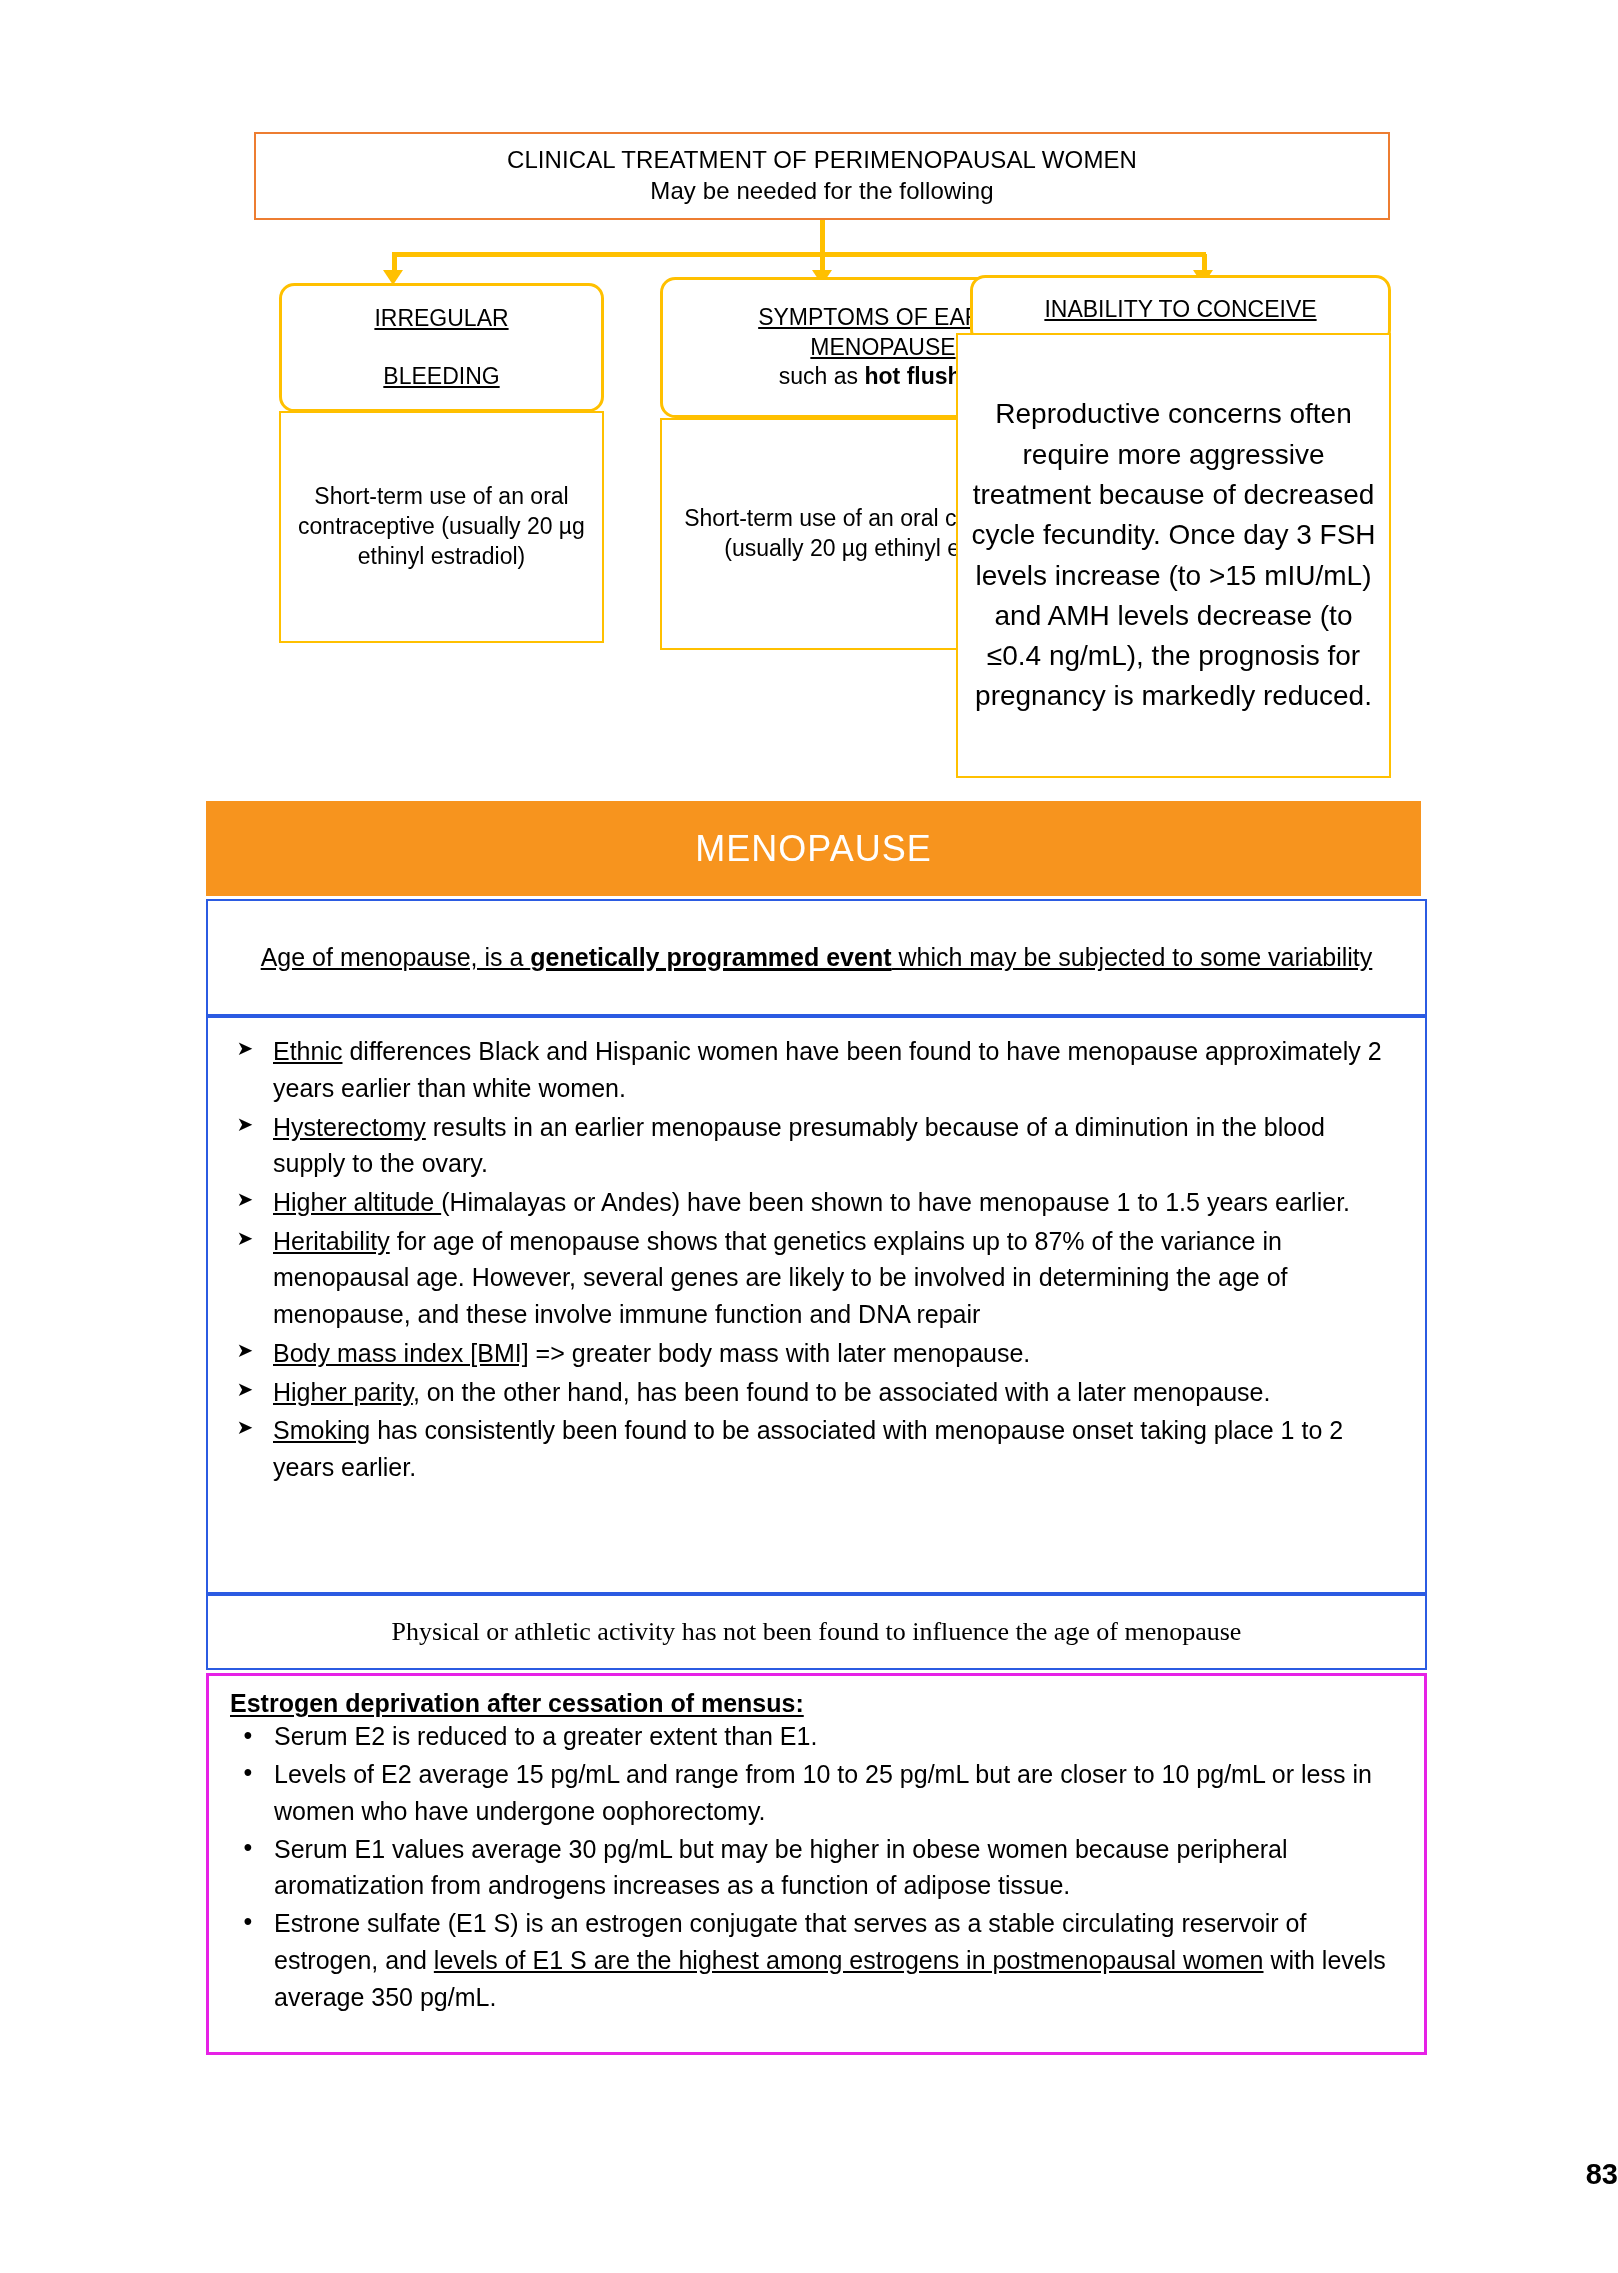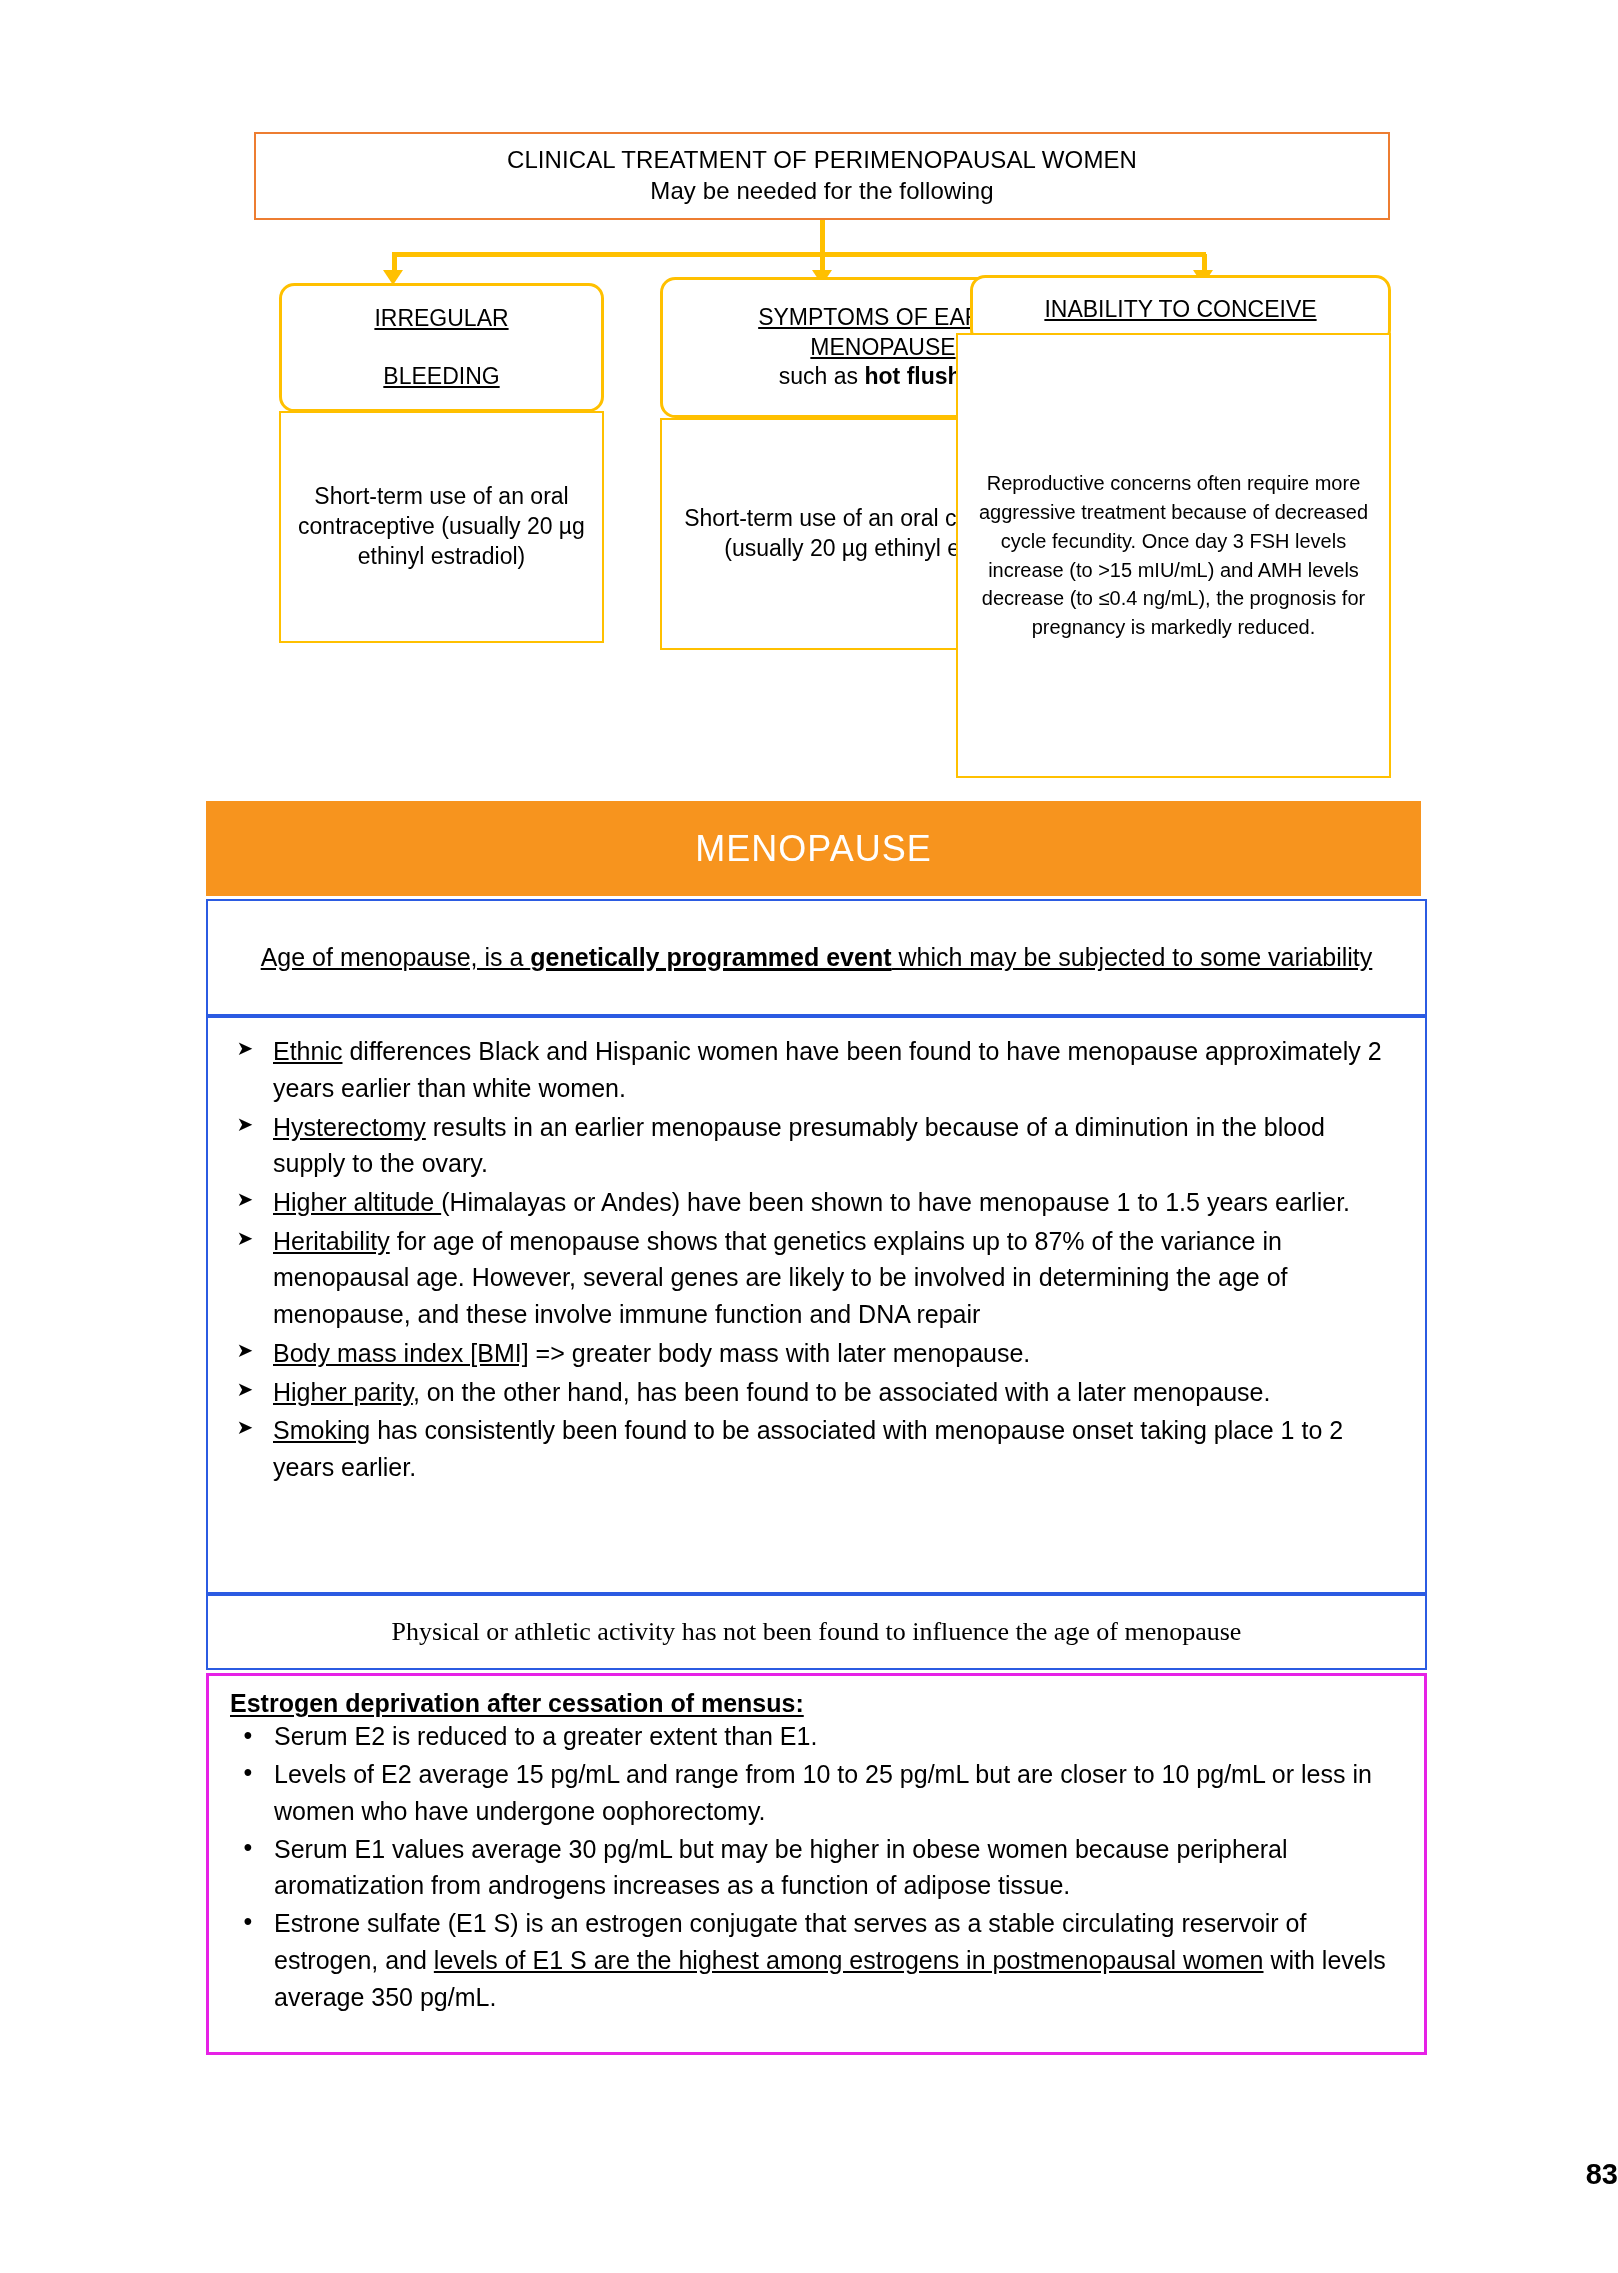--- a/index.html
+++ b/index.html
@@ -94,21 +94,21 @@
   
   #n-irregular   { left: 279px;  top: 283px;  width: 325px; height: 129px; gap: 28px; }
   #n-irregular-b { left: 279px;  top: 411px;  width: 325px; height: 232px; }
   
   #n-symptoms    { left: 660px;  top: 277px;  width: 446px; height: 141px; }
   #n-symptoms-b  { left: 660px;  top: 418px;  width: 446px; height: 232px; }
   
   #n-inability   { left: 970px; top: 275px;  width: 421px; height: 70px; }
   #n-inability-b { left: 956px; top: 333px;  width: 435px; height: 445px; }
 
-  #n-inability-b .body-text { font-size: 20px; line-height: 1.44; }
+  #n-inability-b .body-text { font-size: 28px; line-height: 1.44; }
 
   
   .banner {
     position: absolute;
     left: 206px;
     top: 801px;
     width: 1215px;
     height: 95px;
     background: #F7941E;
     color: #ffffff;

